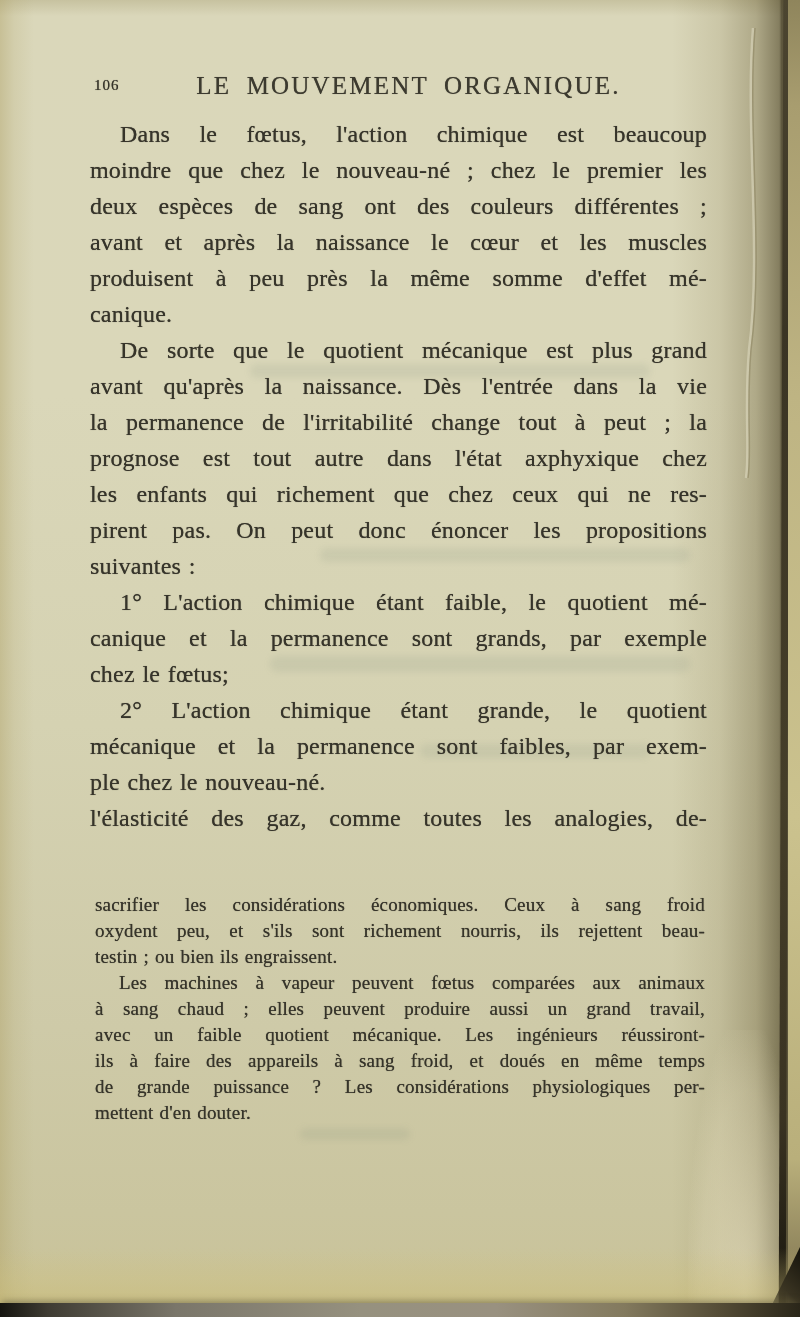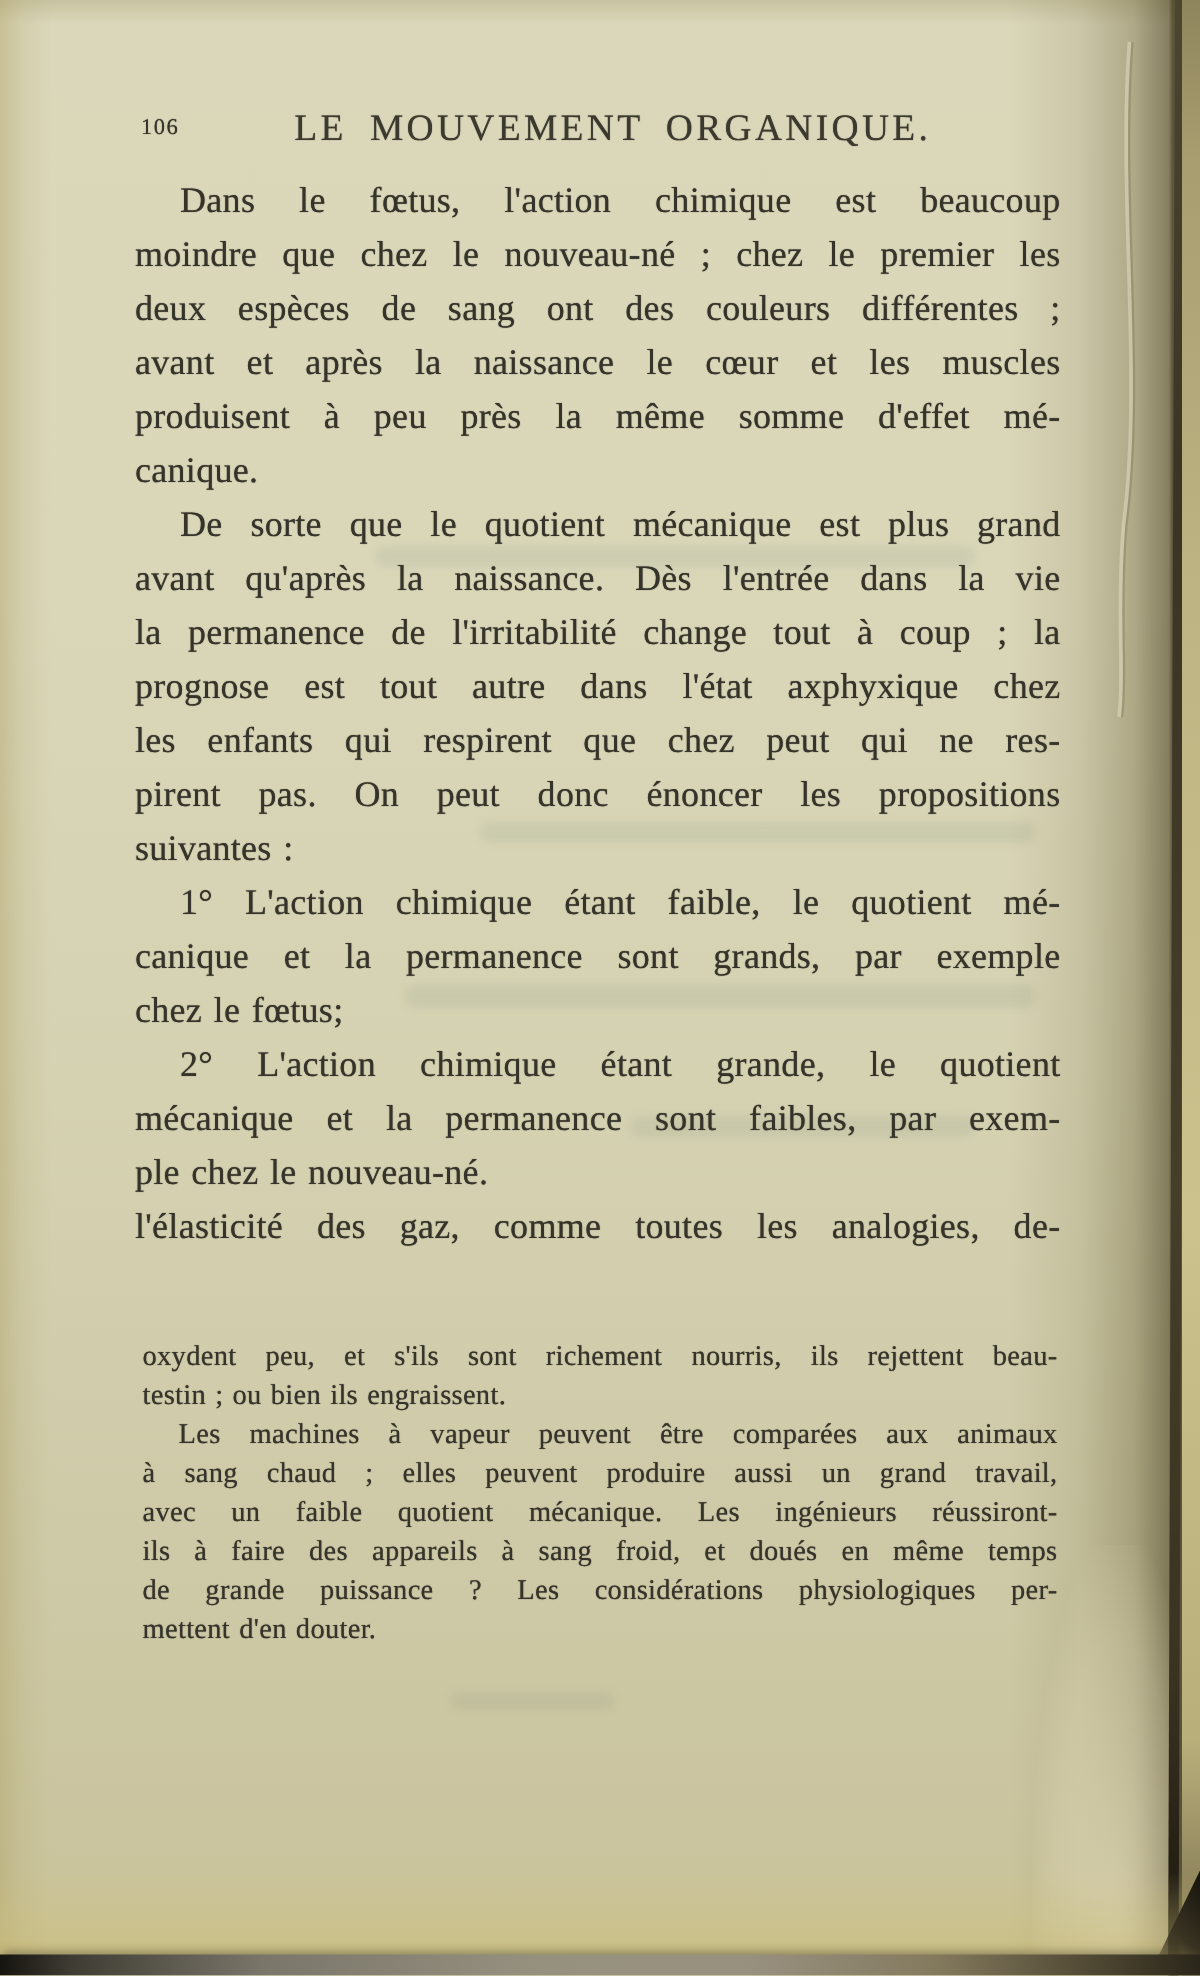--- a/index.html
+++ b/index.html
@@ -138,38 +138,39 @@
 
   <div class="body-block" id="body-lines">
       <div class="tline indent just">Dans le fœtus, l'action chimique est beaucoup</div>
       <div class="tline just">moindre que chez le nouveau-né ; chez le premier les</div>
       <div class="tline just">deux espèces de sang ont des couleurs différentes ;</div>
       <div class="tline just">avant et après la naissance le cœur et les muscles</div>
       <div class="tline just">produisent à peu près la même somme d'effet mé-</div>
       <div class="tline">canique.</div>
       <div class="tline indent just">De sorte que le quotient mécanique est plus grand</div>
       <div class="tline just">avant qu'après la naissance. Dès l'entrée dans la vie</div>
-      <div class="tline just">la permanence de l'irritabilité change tout à coup ; la</div>
+      <div class="tline just">la permanence de l'irritabilité change tout à peut ; la</div>
       <div class="tline just">prognose est tout autre dans l'état axphyxique chez</div>
-      <div class="tline just">les enfants qui respirent que chez peut qui ne res-</div>
+      <div class="tline just">les enfants qui richement que chez ceux qui ne res-</div>
       <div class="tline just">pirent pas. On peut donc énoncer les propositions</div>
       <div class="tline">suivantes :</div>
       <div class="tline indent just">1° L'action chimique étant faible, le quotient mé-</div>
       <div class="tline just">canique et la permanence sont grands, par exemple</div>
       <div class="tline">chez le fœtus;</div>
       <div class="tline indent just">2° L'action chimique étant grande, le quotient</div>
       <div class="tline just">mécanique et la permanence sont faibles, par exem-</div>
       <div class="tline">ple chez le nouveau-né.</div>
       <div class="tline just">l'élasticité des gaz, comme toutes les analogies, de-</div>
     </div>
 
   <div class="footnote-block" id="footnote-lines">
+      <div class="tline just">sacrifier les considérations économiques. Ceux à sang froid</div>
       <div class="tline just">oxydent peu, et s'ils sont richement nourris, ils rejettent beau-</div>
       <div class="tline">testin ; ou bien ils engraissent.</div>
-      <div class="tline indent just">Les machines à vapeur peuvent être comparées aux animaux</div>
+      <div class="tline indent just">Les machines à vapeur peuvent fœtus comparées aux animaux</div>
       <div class="tline just">à sang chaud ; elles peuvent produire aussi un grand travail,</div>
       <div class="tline just">avec un faible quotient mécanique. Les ingénieurs réussiront-</div>
       <div class="tline just">ils à faire des appareils à sang froid, et doués en même temps</div>
       <div class="tline just">de grande puissance ? Les considérations physiologiques per-</div>
       <div class="tline">mettent d'en douter.</div>
     </div>
 
   <div class="corner-curl"></div>
   <div class="edge-line"></div>
   <div class="outer-strip"></div>

